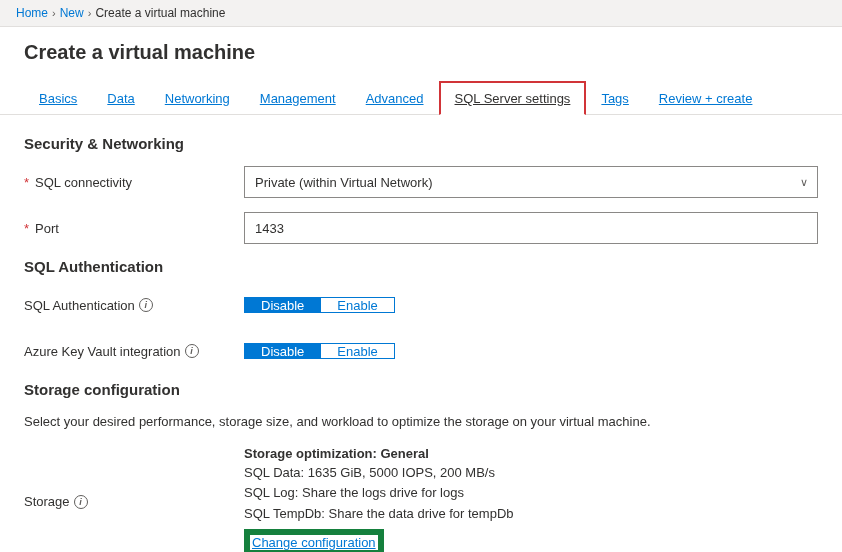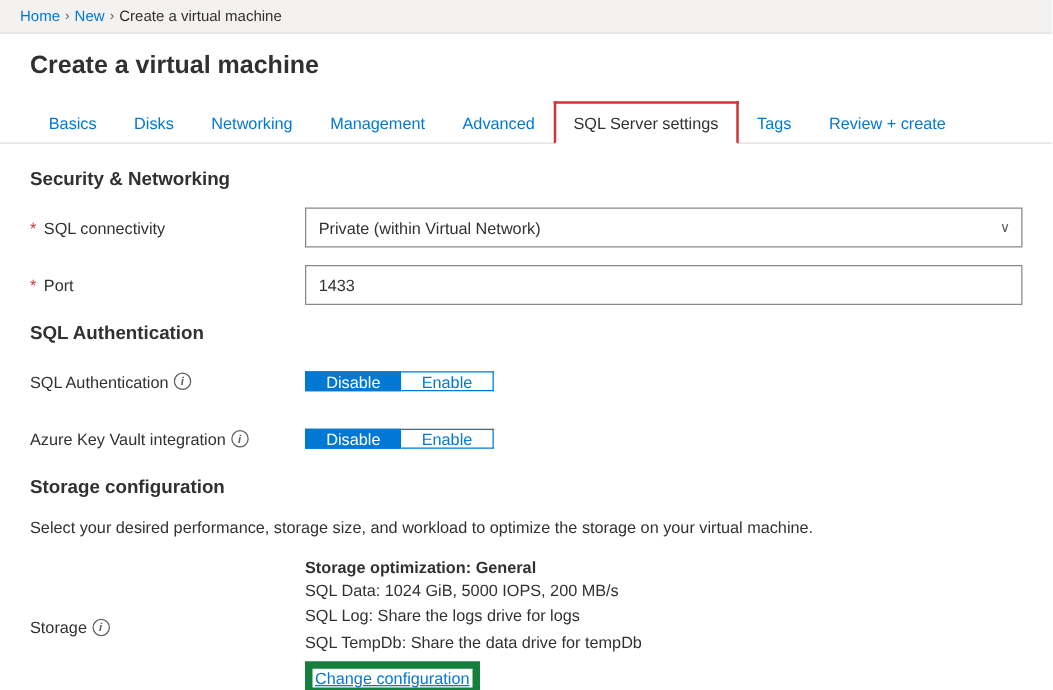--- a/index.html
+++ b/index.html
@@ -58,20 +58,21 @@
 
     .tab-item {
       padding: 8px 14px;
       font-size: 13px;
       cursor: pointer;
       color: #0078d4;
       white-space: nowrap;
       border: 1px solid transparent;
       position: relative;
       top: 1px;
+      text-decoration: underline;
     }
 
     .tab-item.active {
       color: #323130;
       border: 2px solid #d13438;
       border-bottom: 1px solid #fff;
       background: #fff;
       font-weight: 400;
     }
 
@@ -261,21 +262,21 @@
   <span class="chevron">›</span>
   <span class="current">Create a virtual machine</span>
 </div>
 
 <div class="page-header">
   <h1 class="page-title">Create a virtual machine</h1>
 </div>
 
 <div class="tabs-container">
   <div class="tab-item">Basics</div>
-  <div class="tab-item">Disks</div>
+  <div class="tab-item">Data</div>
   <div class="tab-item">Networking</div>
   <div class="tab-item">Management</div>
   <div class="tab-item">Advanced</div>
   <div class="tab-item active">SQL Server settings</div>
   <div class="tab-item">Tags</div>
   <div class="tab-item">Review + create</div>
 </div>
 
 <div class="content-area">
 
@@ -344,21 +345,21 @@
     <div class="section-title">Storage configuration</div>
     <div class="storage-section-text">Select your desired performance, storage size, and workload to optimize the storage on your virtual machine.</div>
 
     <div class="storage-row">
       <div class="storage-label">
         <span>Storage</span>
         <span class="info-icon">i</span>
       </div>
       <div class="storage-info">
         <div class="storage-optimization-title">Storage optimization: General</div>
-        <div class="storage-detail">SQL Data: 1024 GiB, 5000 IOPS, 200 MB/s</div>
+        <div class="storage-detail">SQL Data: 1635 GiB, 5000 IOPS, 200 MB/s</div>
         <div class="storage-detail">SQL Log: Share the logs drive for logs</div>
         <div class="storage-detail">SQL TempDb: Share the data drive for tempDb</div>
         <a class="change-config-link" href="#">Change configuration</a>
       </div>
     </div>
   </div>
 
 </div>
 
 </body></html>

